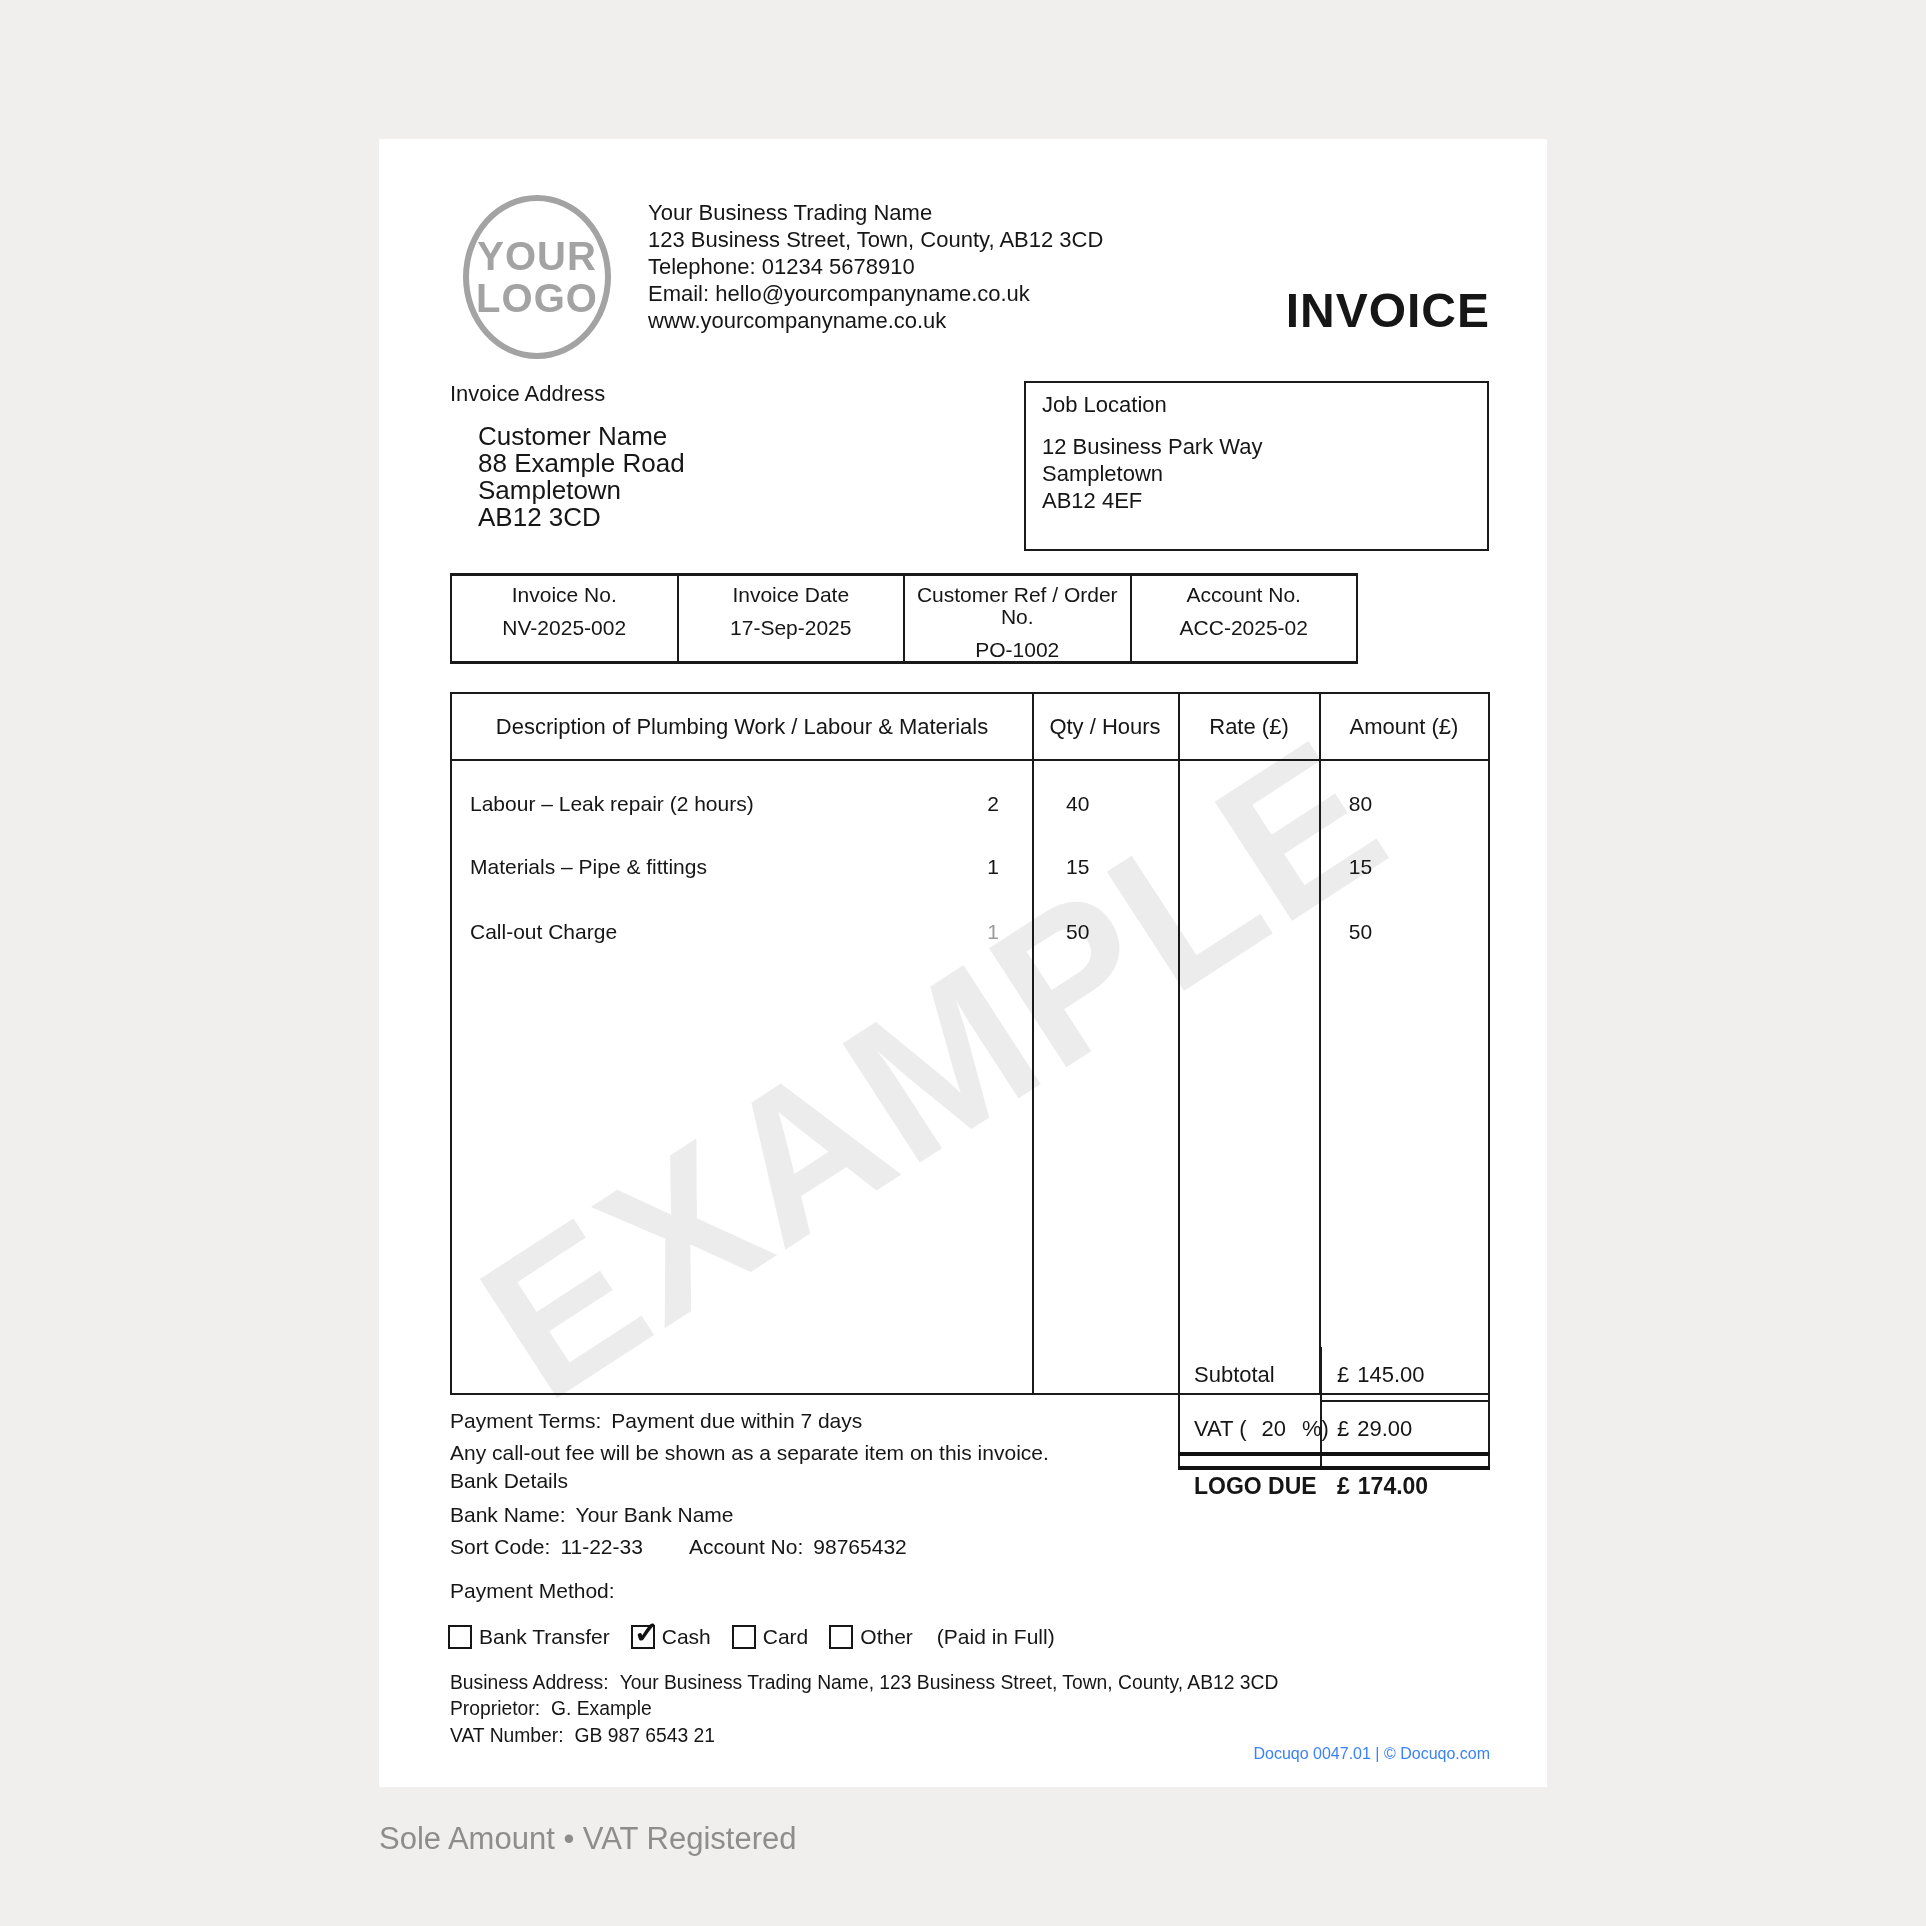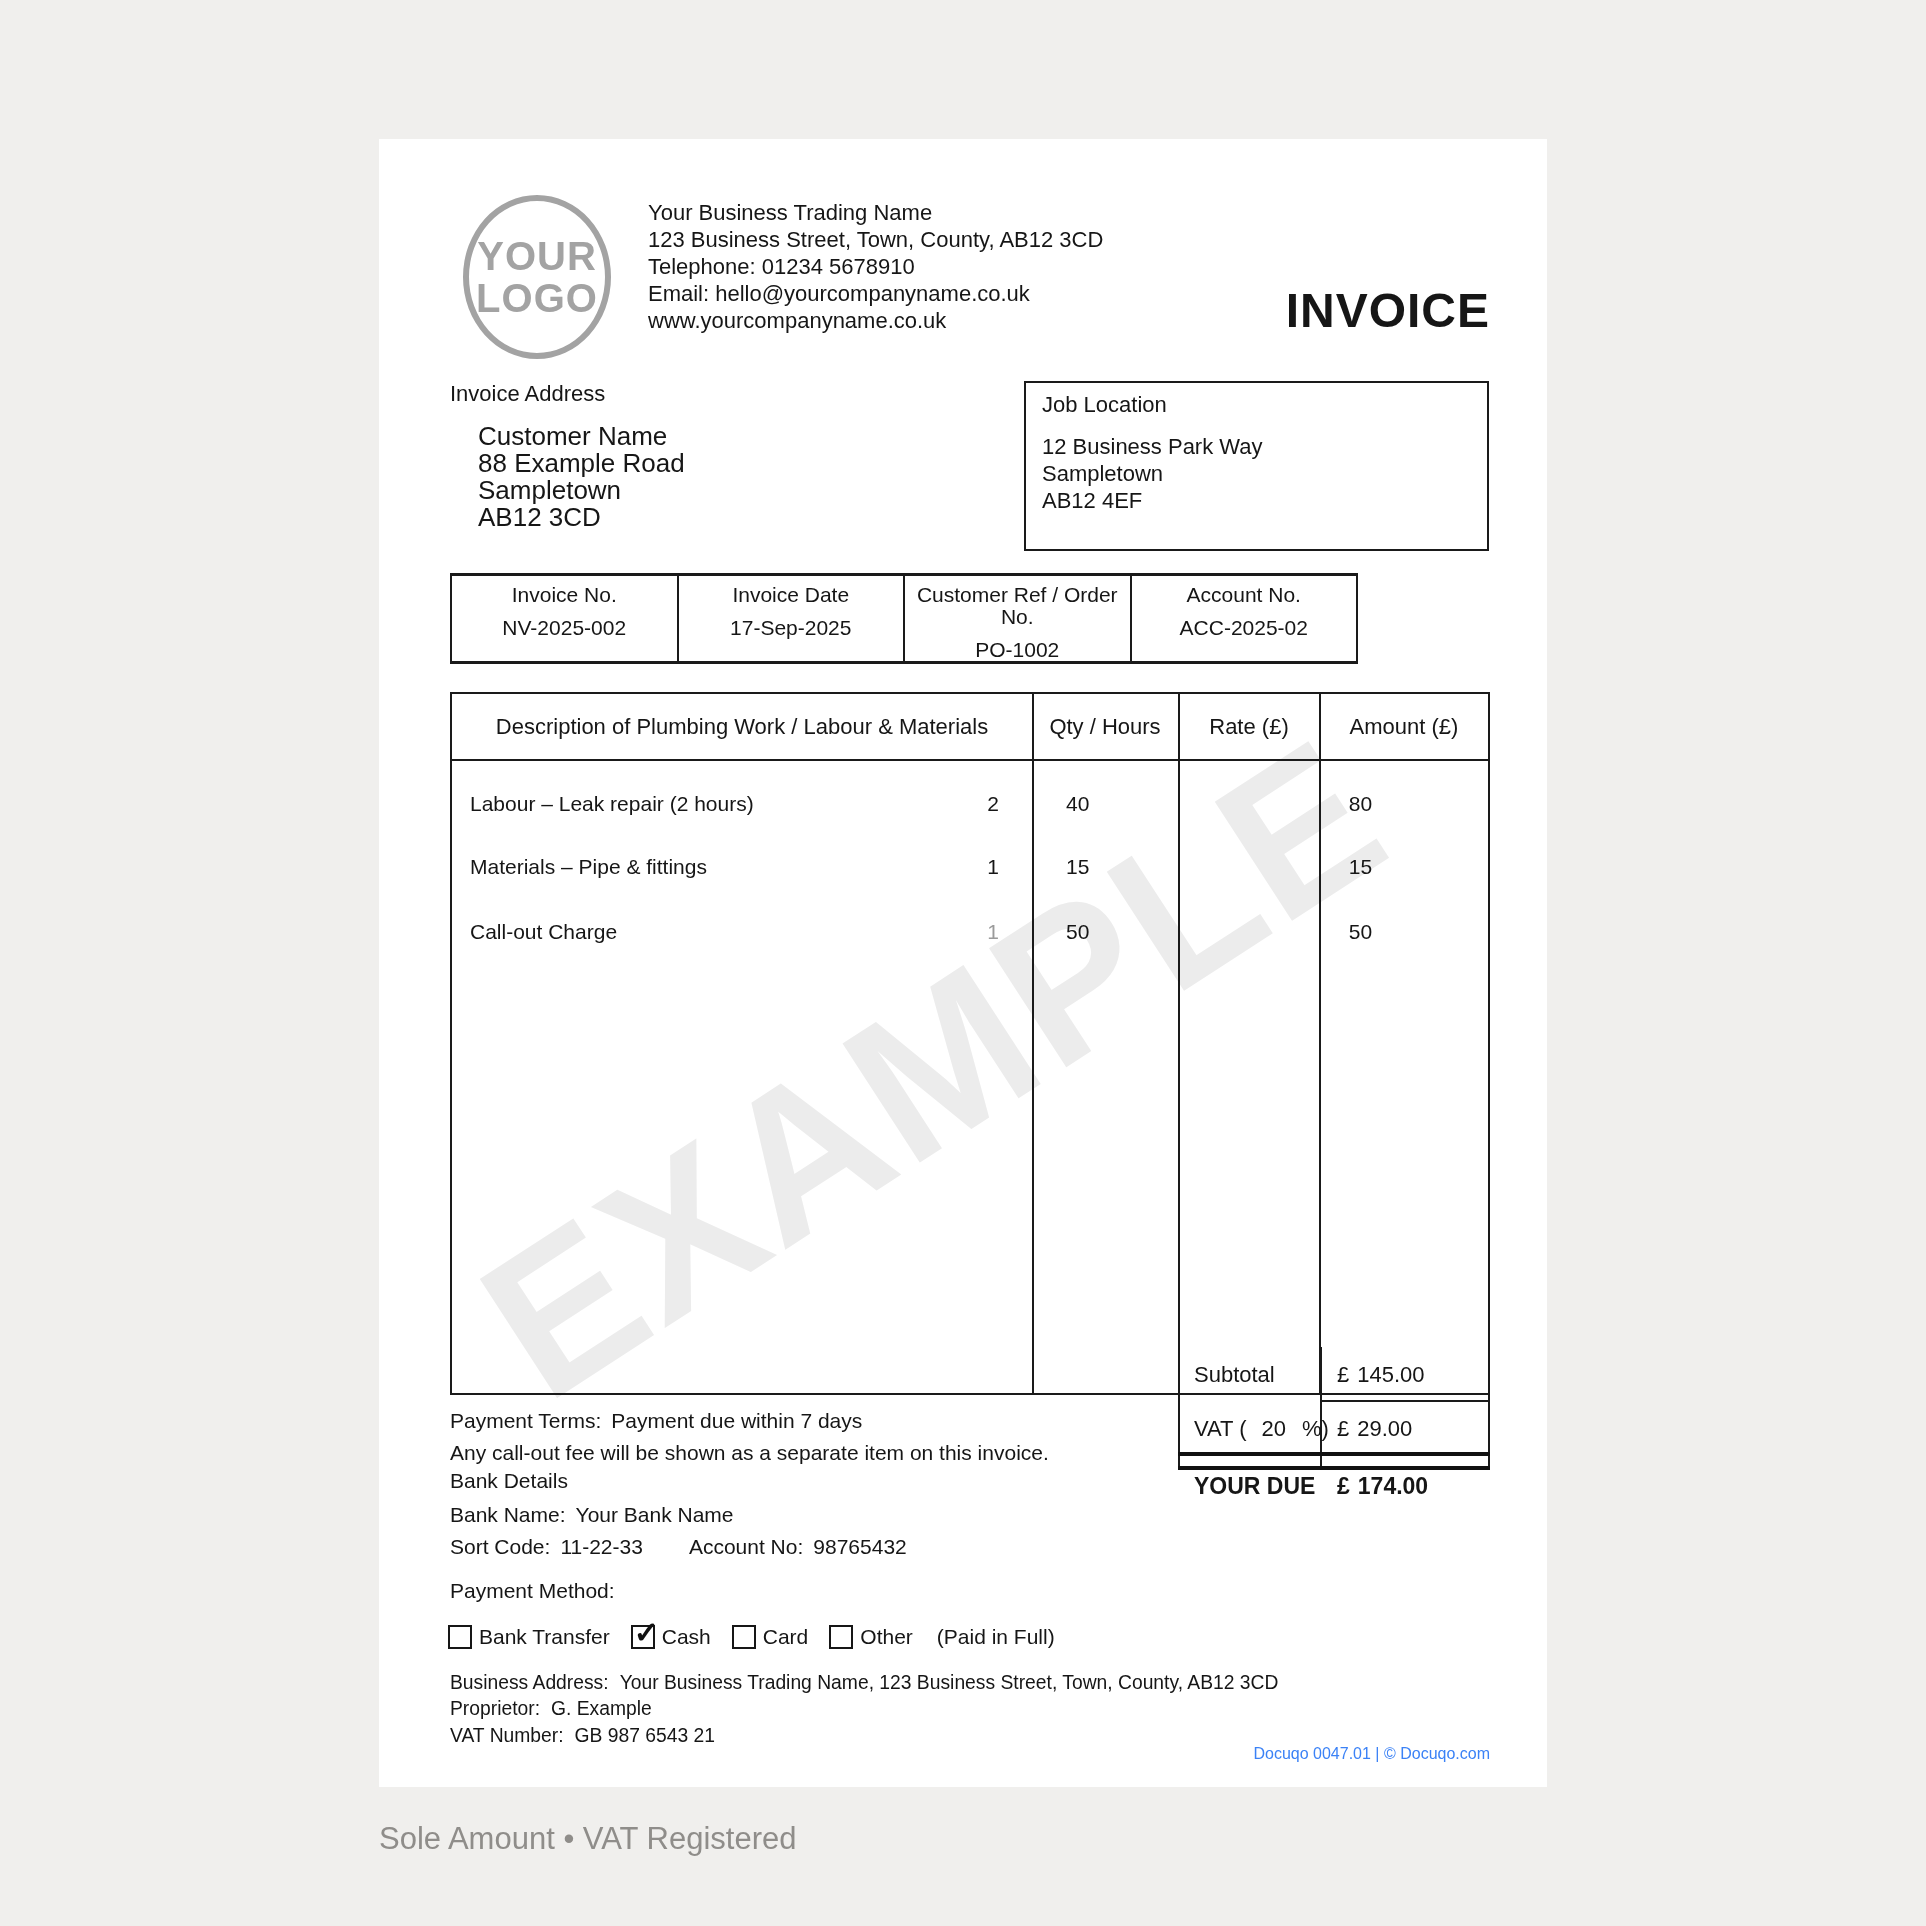--- a/index.html
+++ b/index.html
@@ -192,21 +192,21 @@
       </div>
       <div class="t-row t-vat">
         <div class="t-label">
           <span>VAT (</span><span class="vat-rate">20</span><span class="vat-suffix">%)</span>
         </div>
         <div class="t-value">
           <span>£</span><span class="amt">29.00</span>
         </div>
       </div>
       <div class="t-row t-total">
-        <div class="t-label">YOUR DUE</div>
+        <div class="t-label">LOGO DUE</div>
         <div class="t-value">
           <span>£</span><span class="amt">174.00</span>
         </div>
       </div>
     </div>
 
     <div class="pline pl-1">
       <span>Payment Terms:</span><span class="pval">Payment due within 7 days</span>
     </div>
     <div class="pline pl-2">Any call-out fee will be shown as a separate item on this invoice.</div>

